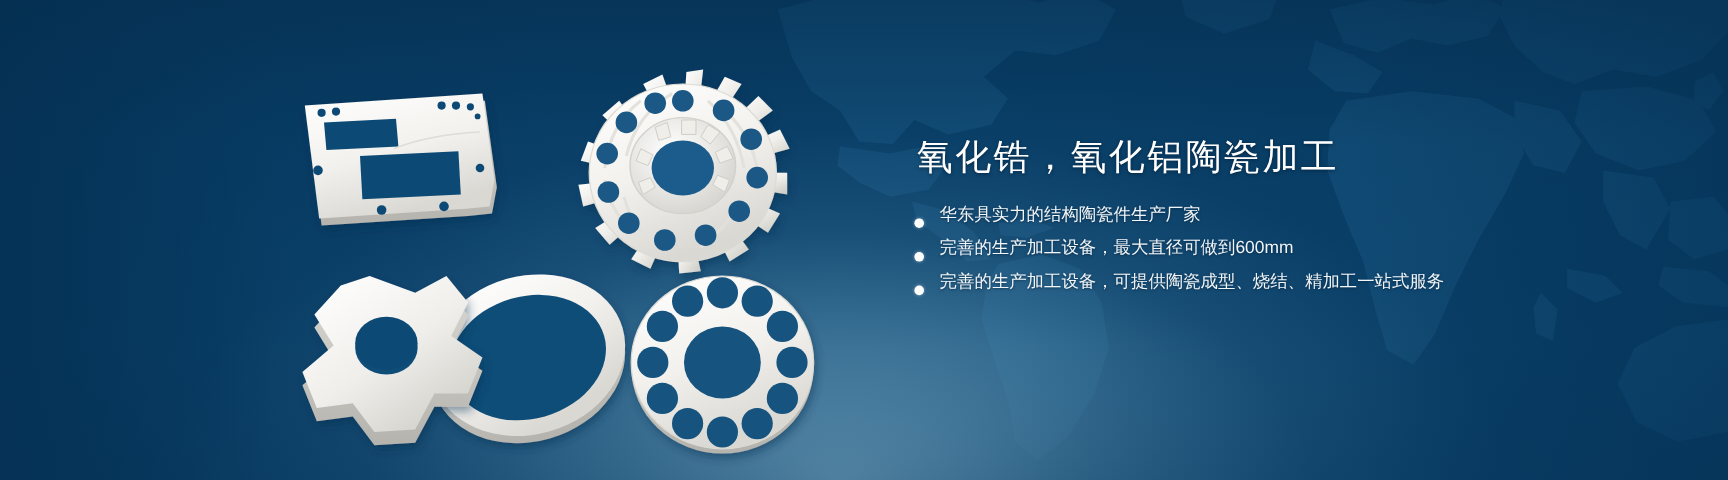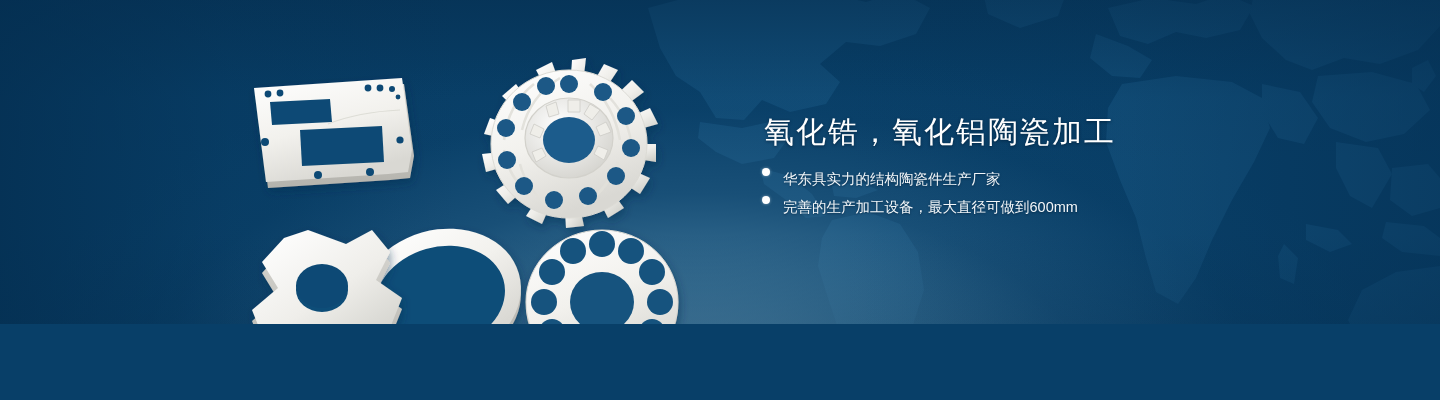--- a/index.html
+++ b/index.html
@@ -2,21 +2,21 @@
 <html><head>
 <meta charset="utf-8">
 <style>
   html,body{margin:0;padding:0;}
   body{
     width:1440px;height:400px;overflow:hidden;
     font-family:"Liberation Sans","DejaVu Sans",sans-serif;
     background:#083f68;
   }
   .banner{
-    position:relative;width:1440px;height:324px;overflow:hidden;
+    position:relative;width:1440px;height:400px;overflow:hidden;
     background:#083f68;
   }
   
   .bg-base{
     position:absolute;inset:0;
     background:
       radial-gradient(ellipse 980px 520px at 690px 395px,
          #427characters 0%, transparent 0%),
       linear-gradient(180deg,#0a4067 0%,#0a4067 100%);
   }
@@ -55,21 +55,21 @@
     font-size:30px;
     line-height:40px;
     letter-spacing:2px;
     font-weight:400;
     margin:0 0 16px 2px;
     text-shadow:0 1px 3px rgba(2,30,54,.75);
     white-space:nowrap;
   }
   .bullets{list-style:none;margin:0;padding:0;}
   .bullets li{
-    display:flex;align-items:flex-start;
+    display:flex;align-items:flex-end;
     color:#f2f6f9;
     font-size:14.5px;
     line-height:22px;
     margin-bottom:6px;
     text-shadow:0 1px 2px rgba(2,30,54,.6);
     white-space:nowrap;
   }
   .dot{
     width:8px;height:8px;border-radius:50%;
     background:#ffffff;
@@ -278,16 +278,20 @@
     <h1 class="headline">氧化锆，氧化铝陶瓷加工</h1>
     <ul class="bullets">
       <li>
         <span class="dot"></span>
         <span>华东具实力的结构陶瓷件生产厂家</span>
       </li>
       <li>
         <span class="dot"></span>
         <span>完善的生产加工设备，最大直径可做到600mm</span>
       </li>
+      <li>
+        <span class="dot"></span>
+        <span>完善的生产加工设备，可提供陶瓷成型、烧结、精加工一站式服务</span>
+      </li>
     </ul>
   </div>
 
 </div>
 
 </body></html>

